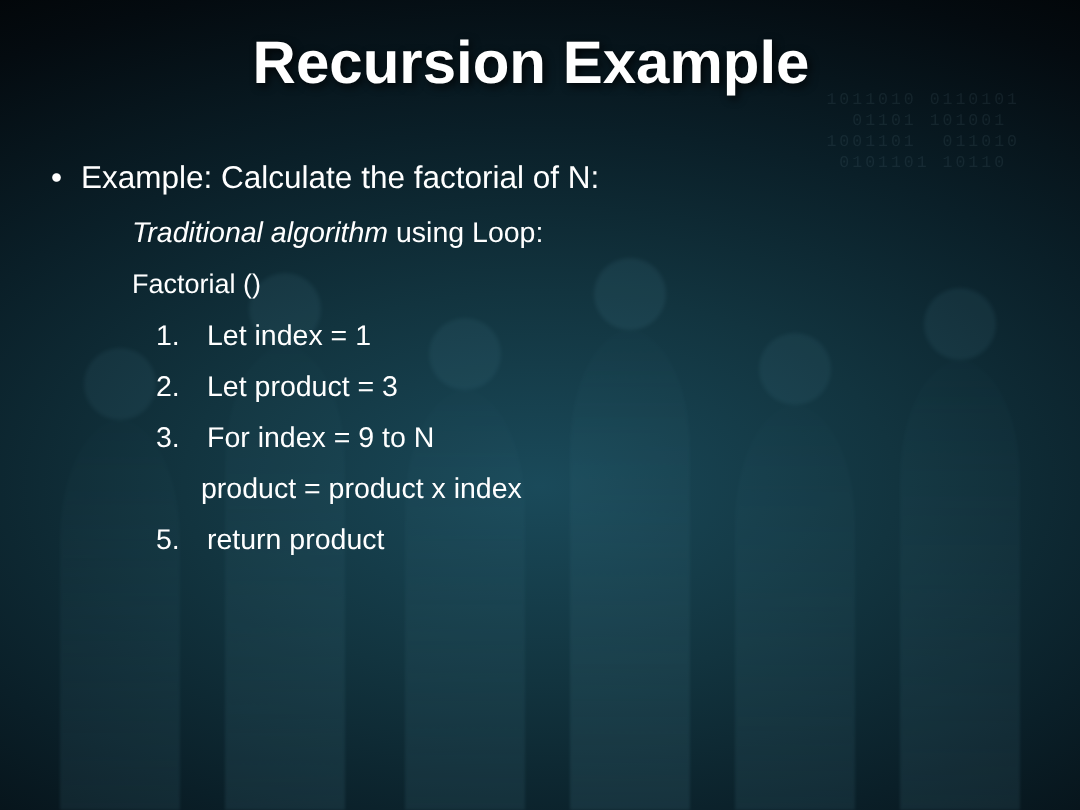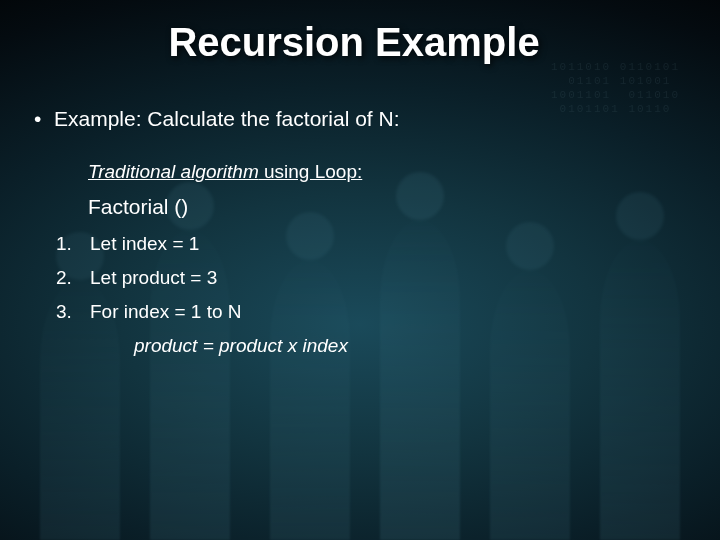--- a/index.html
+++ b/index.html
@@ -72,57 +72,55 @@
   }
   .title {
     font-size: 40px;
     font-weight: bold;
     text-align: center;
     margin: 0 0 42px 0;
     text-shadow: 2px 2px 6px rgba(0,0,0,0.8);
   }
   .bullet-row {
     font-size: 21px;
-    margin-bottom: 30px;
+    margin-bottom: 14px;
   }
   .bullet-dot {
     display: inline-block;
     width: 20px;
   }
   .formula {
     font-size: 21px;
     margin: 0 0 36px 54px;
   }
   .subhead {
     font-size: 19px;
     margin: 12px 0 12px 54px;
-    text-decoration: underline;
   }
   .subhead .ital {
     font-style: italic;
   }
   .fn {
-    font-size: 21px;
+    font-size: 18px;
     margin: 0 0 14px 54px;
   }
   .steps {
-    margin-left: 22px;
+    margin-left: 70px;
   }
   .step {
     font-size: 19px;
     margin-bottom: 12px;
   }
   .step-num {
     display: inline-block;
     width: 34px;
   }
   .step-indent {
     font-size: 19px;
     margin: 0 0 12px 100px;
-    font-style: italic;
   }
 </style>
 </head>
 <body>
 
 <div class="slide">
 
   <div class="silhouette s1"></div>
   <div class="silhouette s2"></div>
   <div class="silhouette s3"></div>
@@ -149,22 +147,25 @@
     <div class="fn">Factorial ()</div>
 
     <div class="steps">
       <div class="step">
         <span class="step-num">1.</span><span>Let index = 1</span>
       </div>
       <div class="step">
         <span class="step-num">2.</span><span>Let  product = 3</span>
       </div>
       <div class="step">
-        <span class="step-num">3.</span><span>For index = 1 to N</span>
+        <span class="step-num">3.</span><span>For index = 9 to N</span>
       </div>
     </div>
 
     <div class="step-indent">product = product x index</div>
 
     <div class="steps">
+      <div class="step">
+        <span class="step-num">5.</span><span>return product</span>
+      </div>
     </div>
   </div>
 </div>
 
 </body></html>

